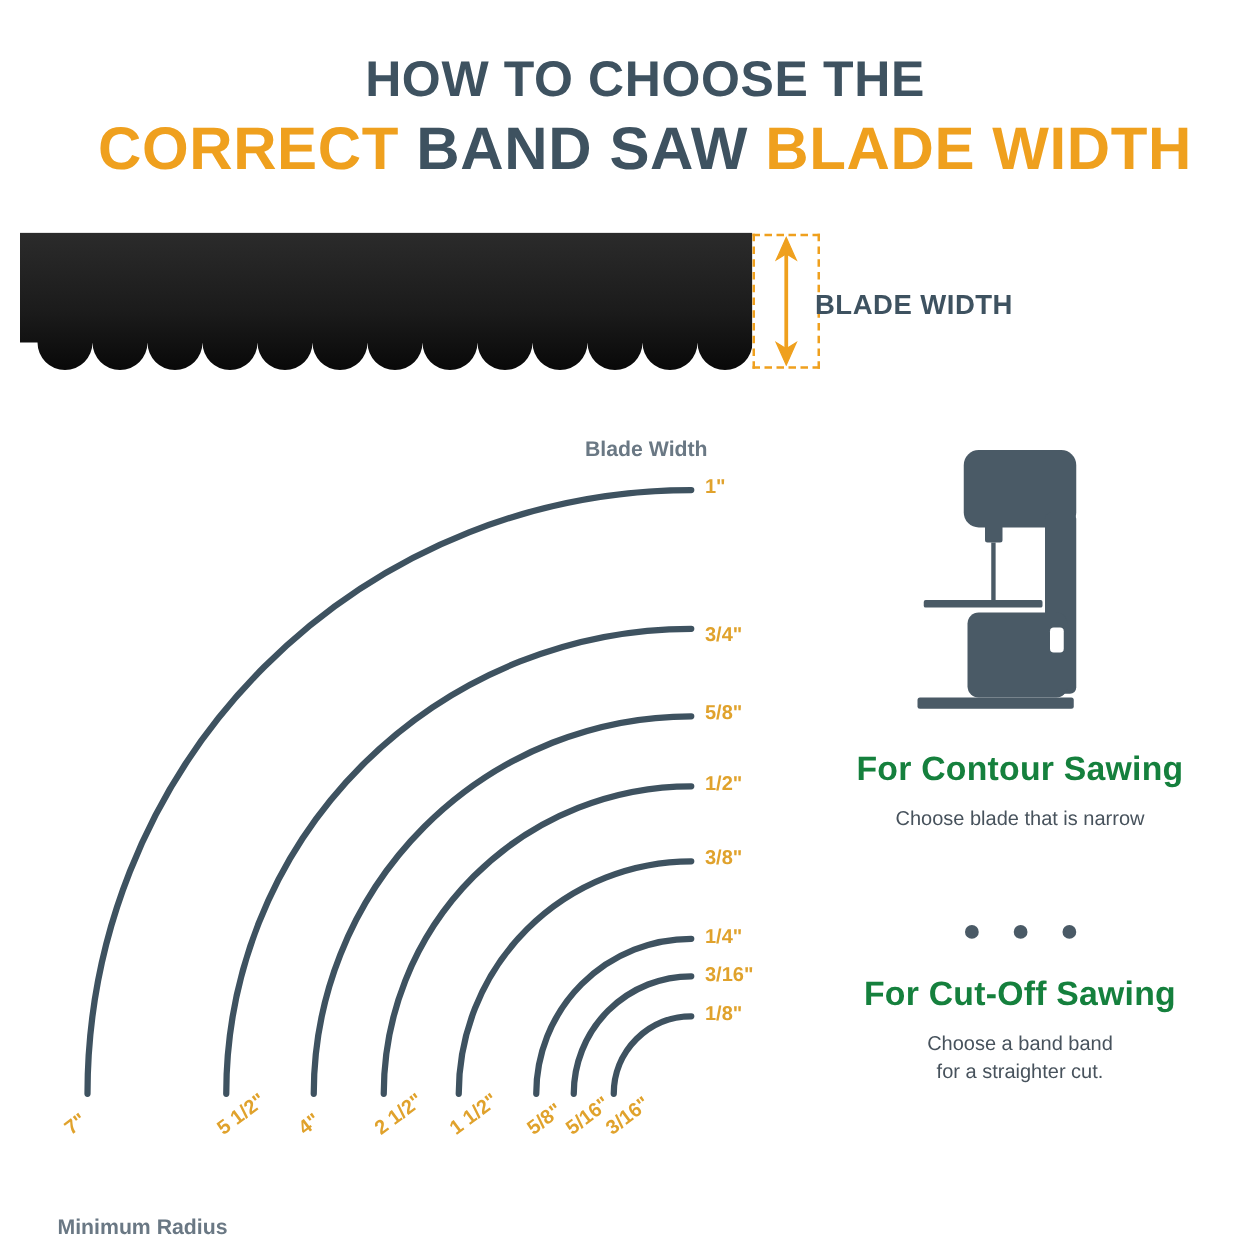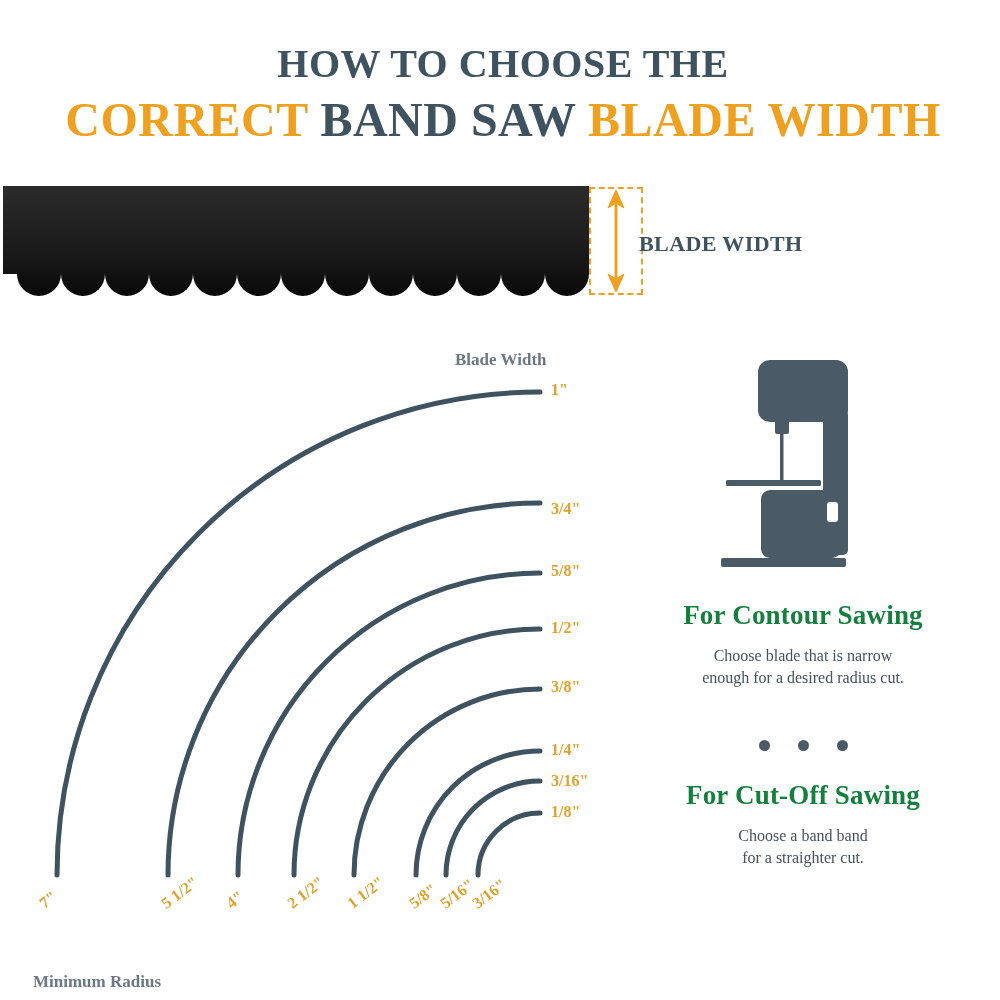--- a/index.html
+++ b/index.html
@@ -1,21 +1,21 @@
 <!DOCTYPE html>
 <html><head>
 <meta charset="utf-8">
 <style>
   html,body{margin:0;padding:0;background:#fff;}
   body{
     width:1000px;height:1000px;position:relative;overflow:hidden;
     font-family:"Liberation Sans","DejaVu Sans",sans-serif;
     background:#ffffff;
   }
-  #page{position:absolute;left:3px;top:0;width:968px;height:1000px;font-family:Liberation Serif, serif;}
+  #page{position:absolute;left:16px;top:0;width:968px;height:1000px;}
 
   
   .headline{
     position:absolute;left:0;top:44px;width:1000px;text-align:center;
     line-height:1.0;
   }
   .headline .line1{
     display:block;font-size:40px;font-weight:bold;letter-spacing:0.5px;
     color:#3E5260;
   }
@@ -186,21 +186,20 @@
 
         <rect x="124" y="152" width="11" height="20" rx="3" fill="#ffffff"></rect>
       </g>
     </svg>
   </div>
 
   <div class="panel">
     <h2>For Contour Sawing</h2>
     <p>
       <span>Choose blade that is narrow</span><br>
-      <span>enough for a desired radius cut.</span>
     </p>
   </div>
 
   <div class="dots">
     <span></span><span></span><span></span>
   </div>
 
   <div class="panel panel2">
     <h2>For Cut-Off Sawing</h2>
     <p>

